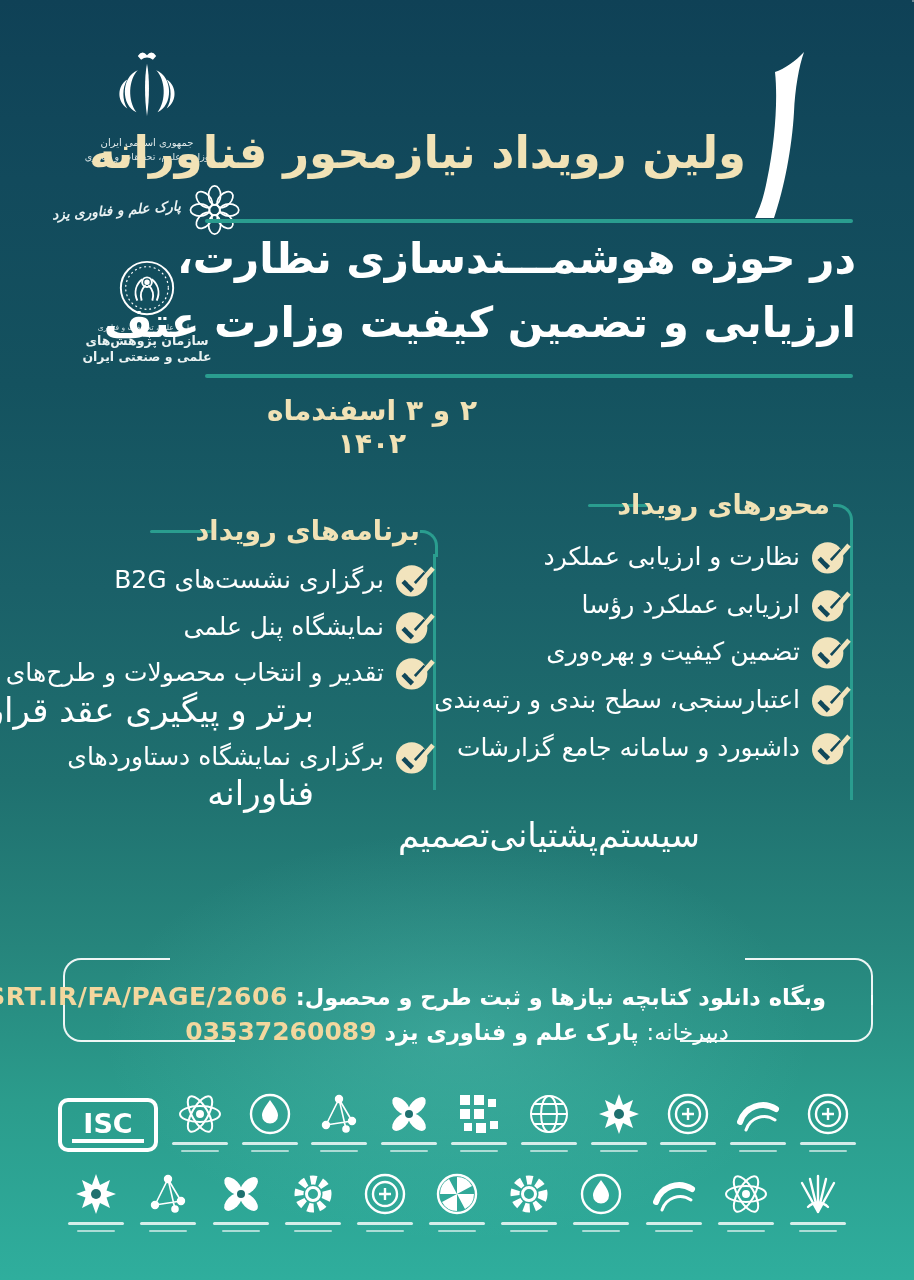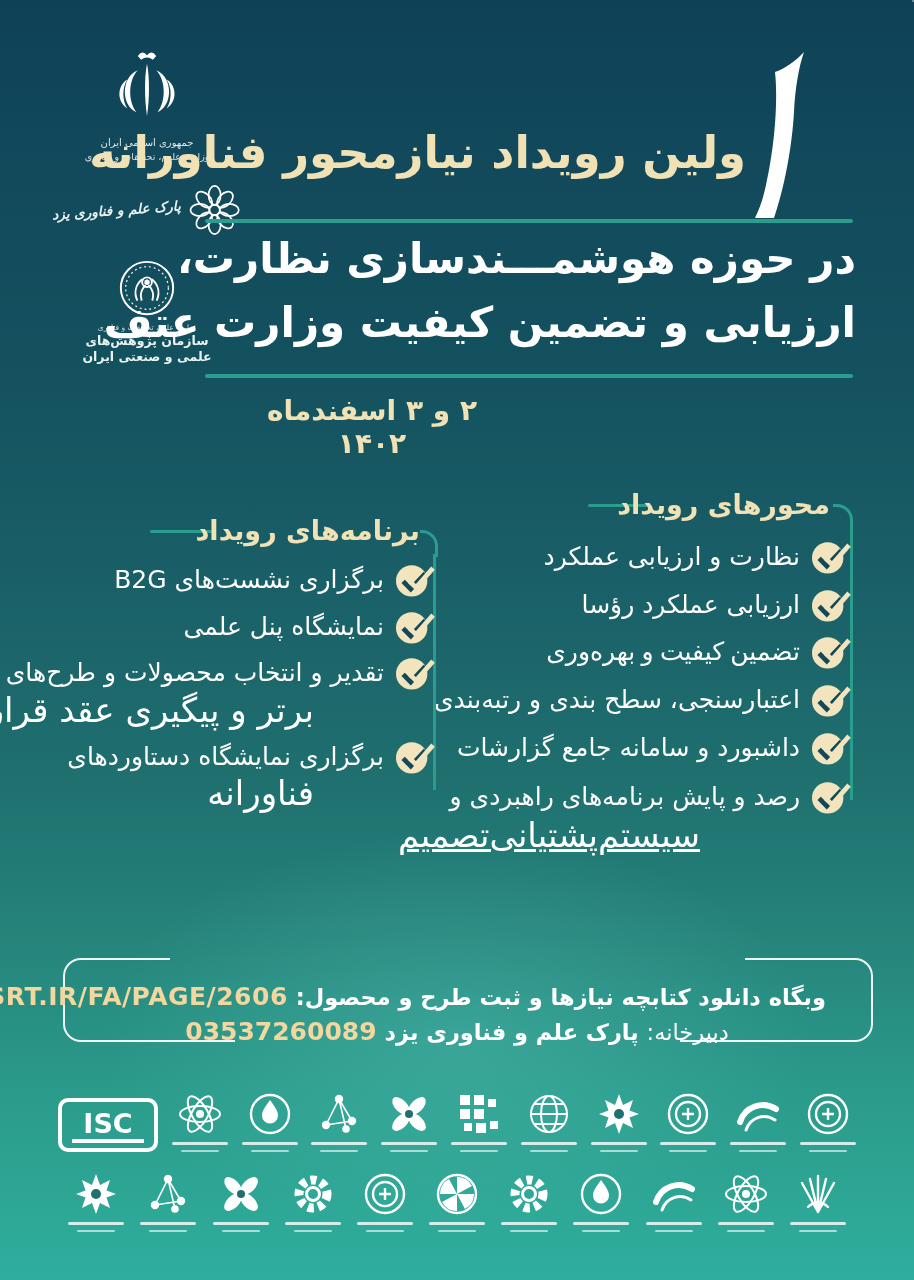--- a/index.html
+++ b/index.html
@@ -254,27 +254,21 @@
         <use href="#chk"></use>
       </svg>
     <span>اعتبارسنجی، سطح بندی و رتبه‌بندی</span>
   </div>
   <div class="abs item" style="right:62px;top:728px;">
     <svg class="chk-icon">
         <use href="#chk"></use>
       </svg>
     <span>داشبورد و سامانه جامع گزارشات</span>
   </div>
-  <div class="abs item" style="right:62px;top:777px;">
-    <svg class="chk-icon">
-        <use href="#chk"></use>
-      </svg>
-    <span>رصد و پایش برنامه‌های راهبردی و</span>
-  </div>
-  <div class="abs cont" style="right:214px;top:815px;text-decoration:underline;">سیستم‌پشتیانی‌تصمیم</div>
+  <div class="abs cont" style="right:214px;top:815px;">سیستم‌پشتیانی‌تصمیم</div>
 
   <div class="abs dash" style="left:150px;top:530px;width:62px;"></div>
   <div class="abs colhead gold" style="right:494px;top:515px;">برنامه‌های رویداد</div>
   <div class="abs curve" style="left:420px;top:530px;width:15px;height:24px;border-left:none;border-right:3px solid #2a9d8f;border-top-left-radius:0;border-top-right-radius:16px;"></div>
   <div class="abs vline" style="left:433px;top:554px;height:236px;"></div>
 
   <div class="abs item" style="right:478px;top:560px;">
     <svg class="chk-icon">
         <use href="#chk"></use>
       </svg>

